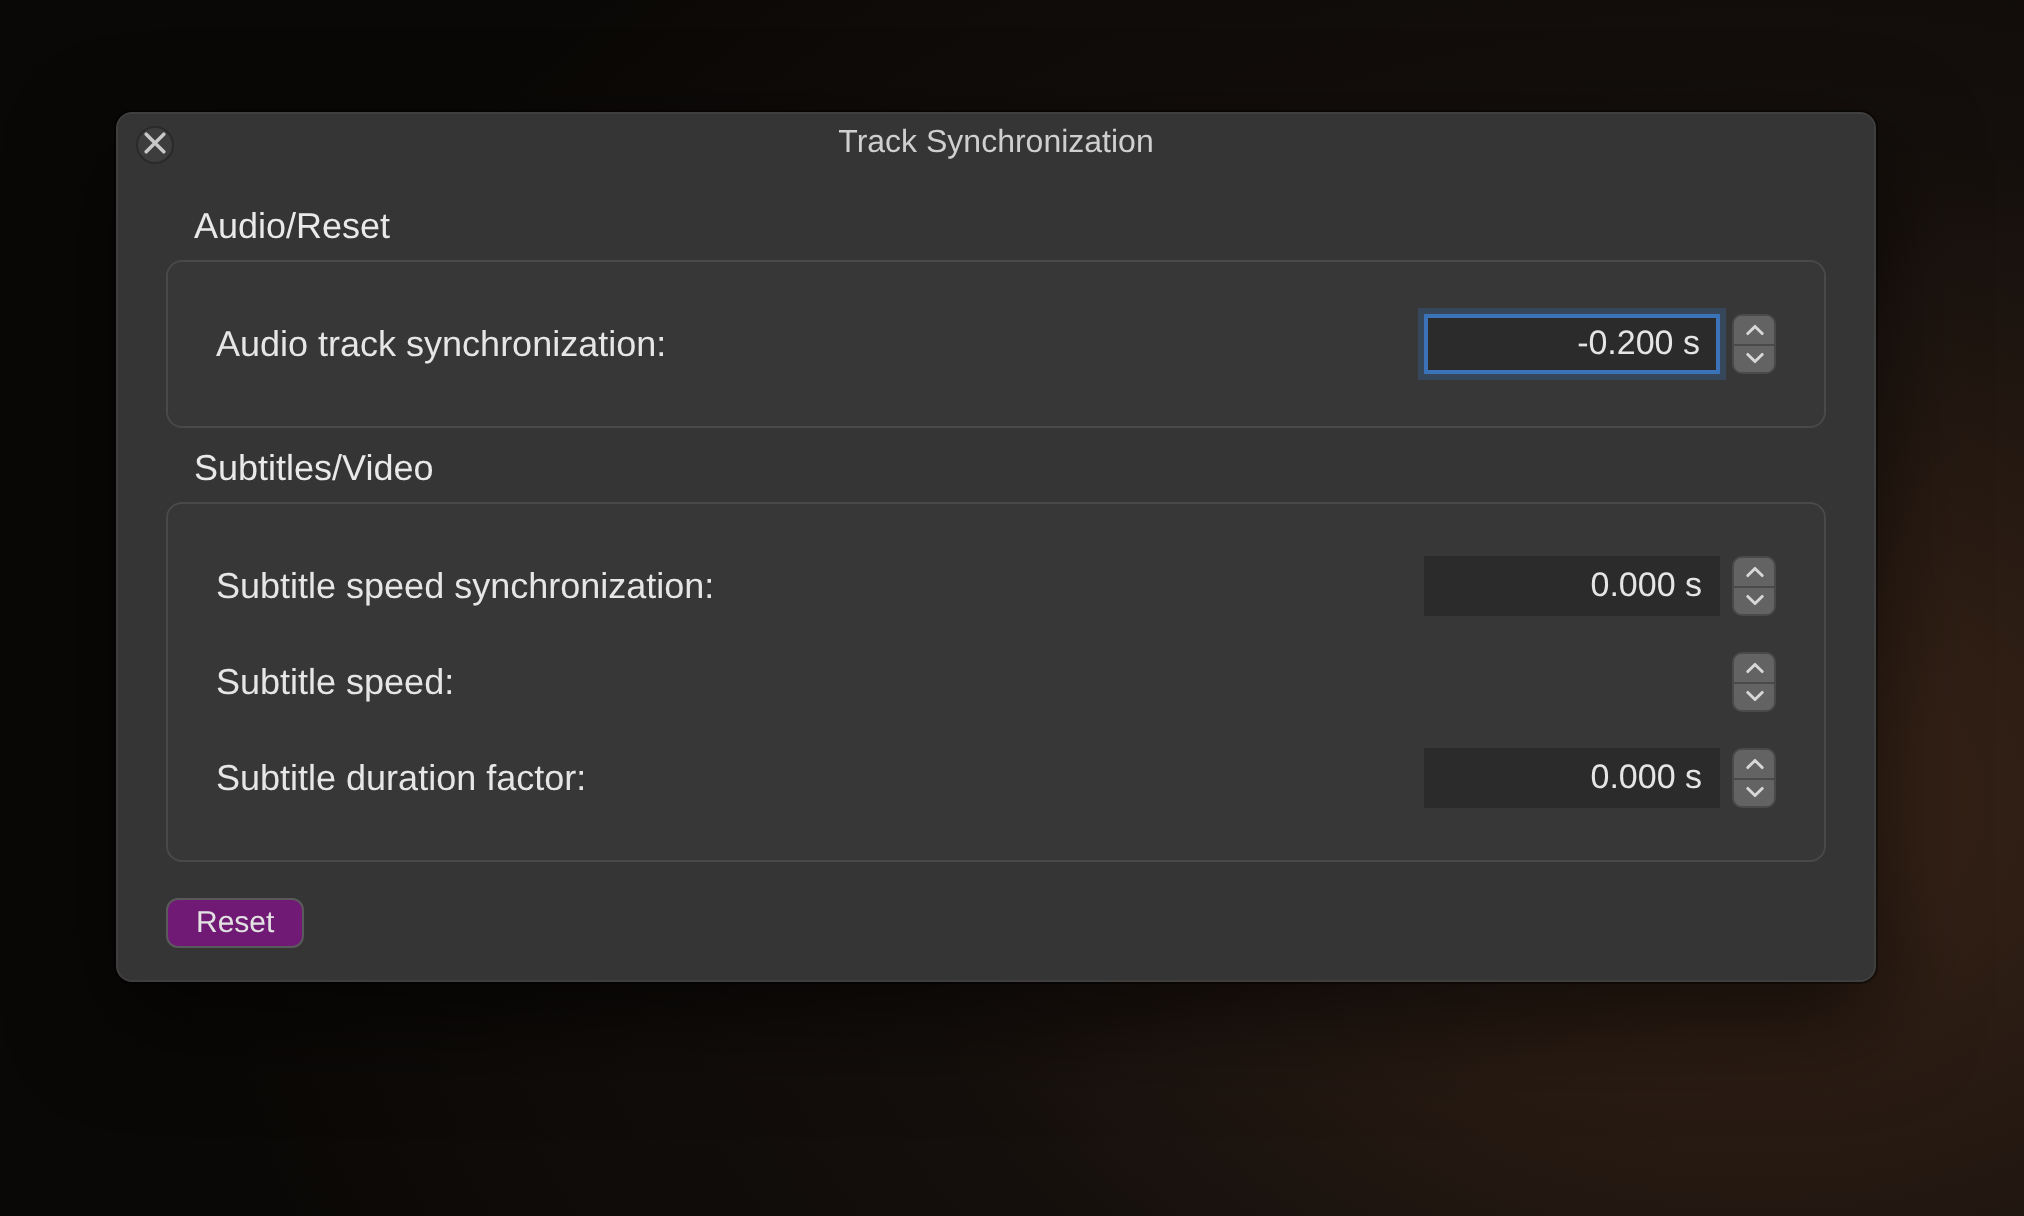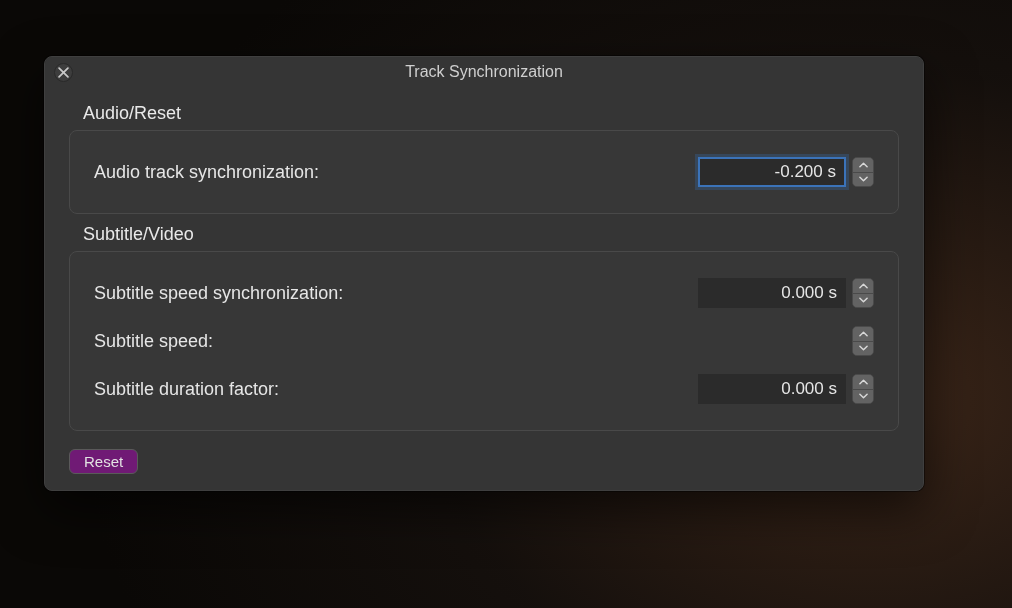--- a/index.html
+++ b/index.html
@@ -15,21 +15,21 @@
       overflow: hidden;
       position: relative;
     }
     .backdrop {
       position: absolute;
       inset: 0;
       background: radial-gradient(ellipse 800px 600px at 880px 400px, rgba(120,70,40,0.35), rgba(20,15,12,0.9) 55%, #0a0806 100%);
     }
     .dialog {
       position: absolute;
-      left: 44px;
+      left: 58px;
       top: 56px;
       width: 880px;
       background: #353535;
       border: 1px solid #3f3f3f;
       border-radius: 8px;
       box-shadow: 0 18px 50px rgba(0,0,0,0.6), 0 0 0 1px rgba(0,0,0,0.4);
       overflow: hidden;
     }
     .titlebar {
       position: relative;
@@ -180,21 +180,21 @@
                   <svg viewBox="0 0 10 6">
                     <path d="M1 1 L5 5 L9 1" fill="none" stroke="#d8d8d8" stroke-width="1.6" stroke-linecap="round" stroke-linejoin="round"></path>
                   </svg>
                 </span>
             </div>
           </div>
         </div>
       </div>
     </div>
 
-    <div class="section-label">Subtitle/Video</div>
+    <div class="section-label">Subtitles/Video</div>
     <div class="group">
 
       <div class="row">
         <div class="row-label">Subtitle speed synchronization:</div>
         <div class="spin-wrap">
           <input class="num-input" value="0.000 s" style="">
           <div class="stepper">
             <div class="step">
                 <span>
                   <svg viewBox="0 0 10 6">

